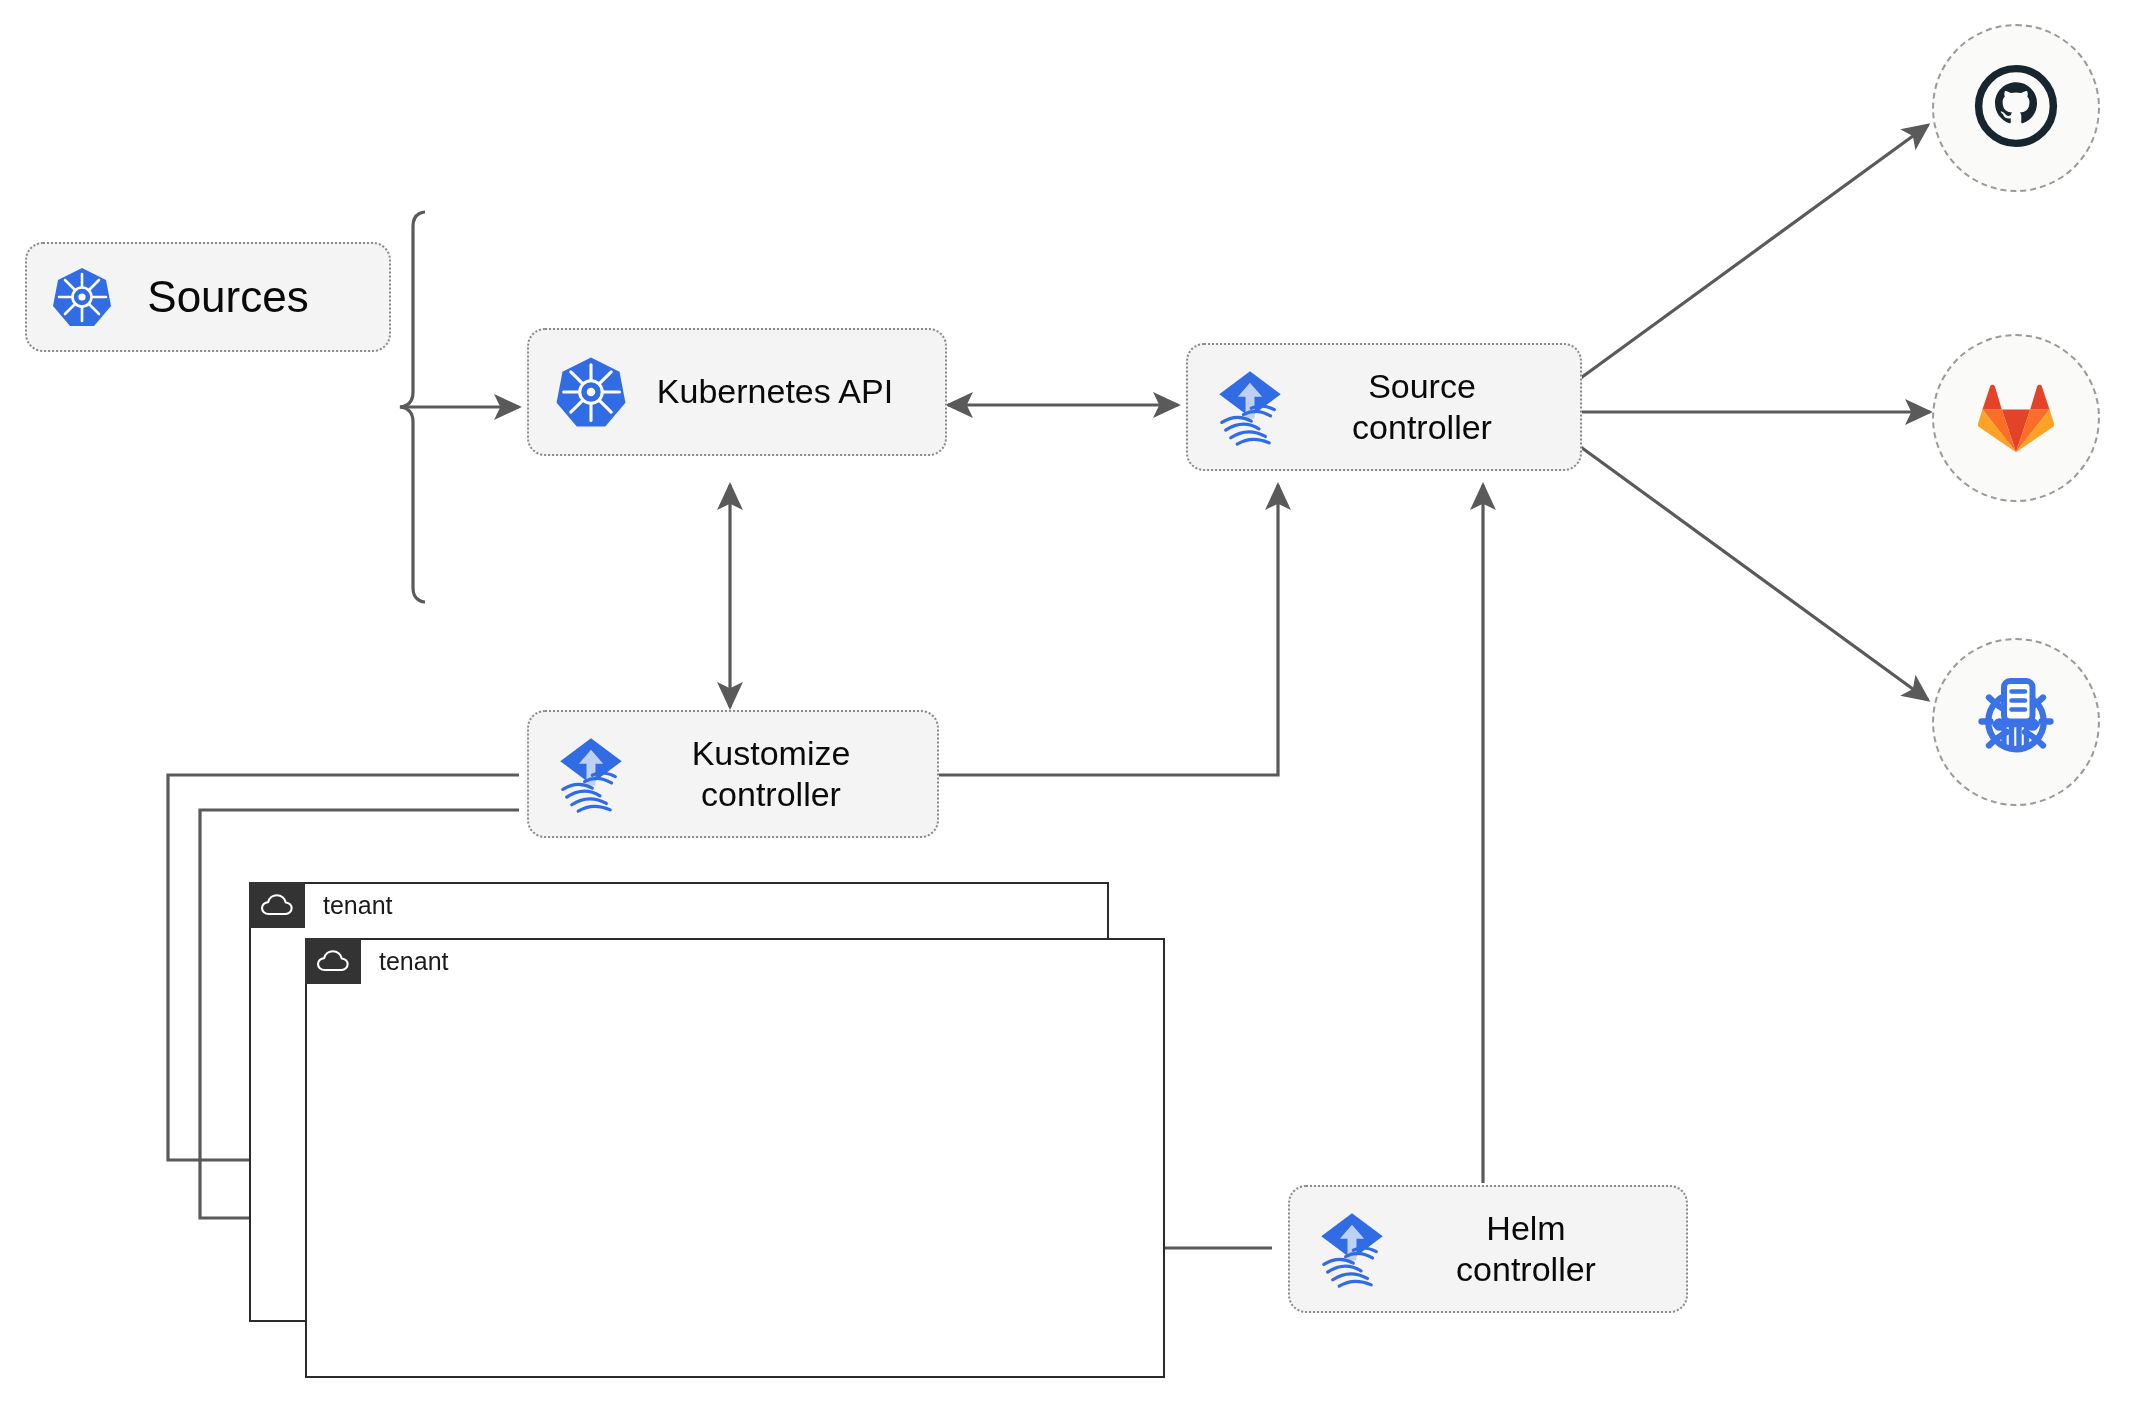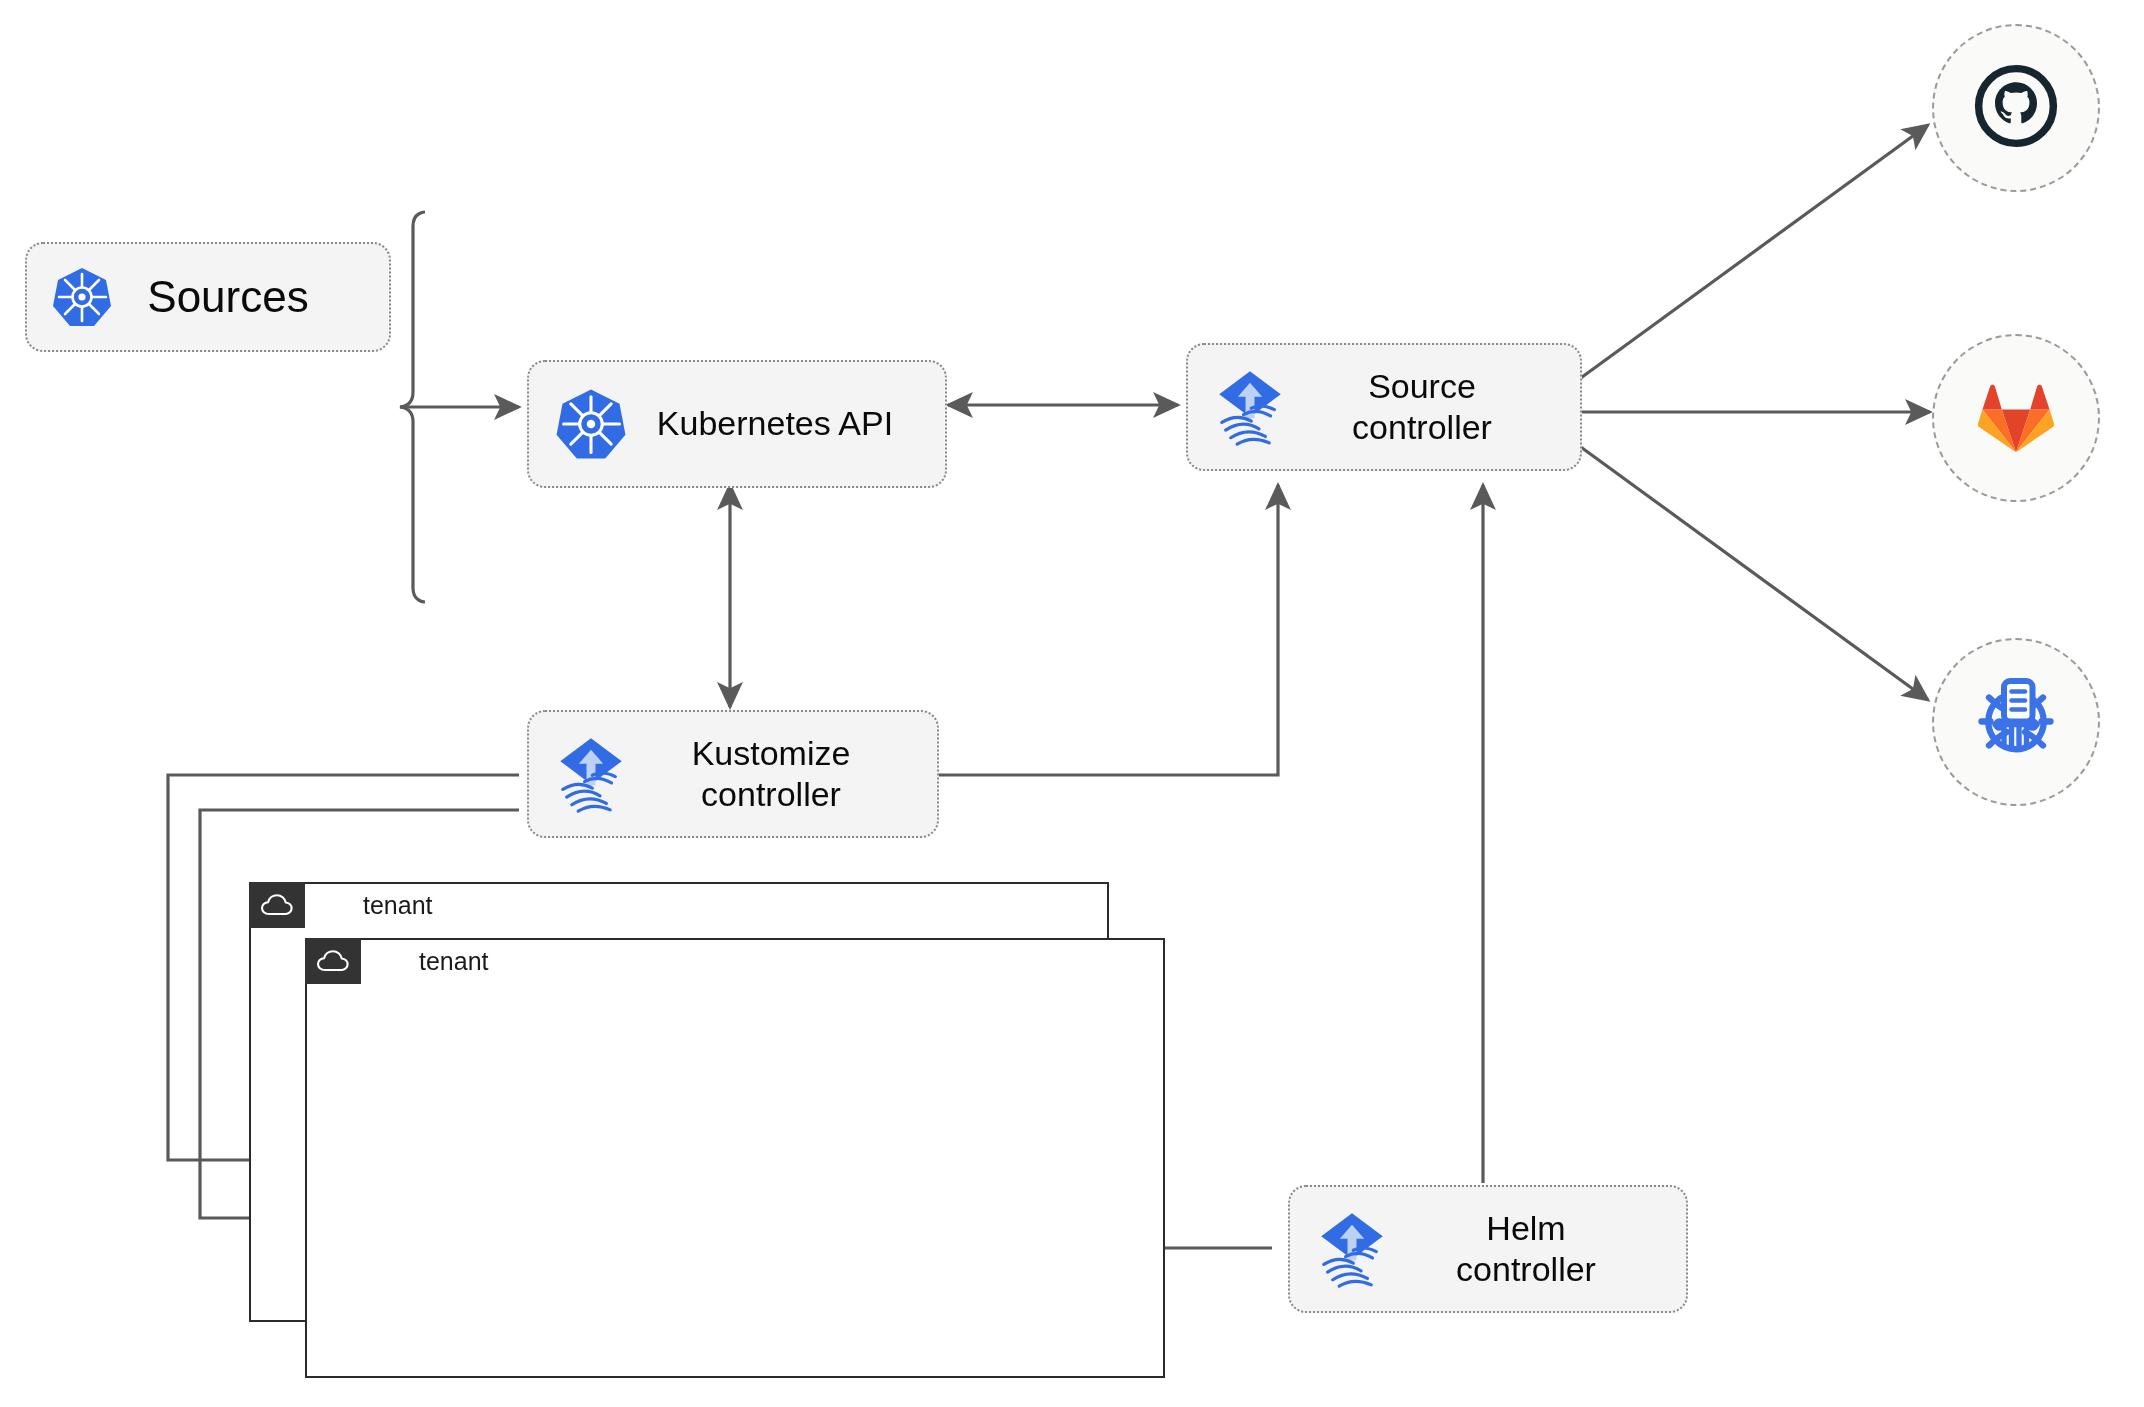--- a/index.html
+++ b/index.html
@@ -90,21 +90,20 @@
   }
   .tenant-box.front { z-index: 6; }
   .tenant-tab {
     position: absolute;
     left: -2px;
     top: -2px;
     height: 46px;
     display: flex;
     align-items: center;
     z-index: 2;
-    gap: 40px;
   }
   .tenant-badge {
     width: 56px;
     height: 46px;
     background: #333333;
     display: flex;
     align-items: center;
     justify-content: center;
     flex: 0 0 auto;
   }
@@ -179,21 +178,21 @@
           <line x1="49" y1="15" x2="39" y2="25"></line>
           <line x1="25" y1="39" x2="15" y2="49"></line>
         </g>
         <circle cx="32" cy="32" r="3.6" fill="#ffffff"></circle>
       </svg>
     </span>
     <span class="lbl">Sources</span>
   </div>
 
 
-  <div class="node ctl-node" style="left:527px; top:360px; width:420px;">
+  <div class="node ctl-node" style="left:527px; top:328px; width:420px;">
     <span class="ico">
       <svg width="76" height="76" viewBox="0 0 64 64">
         <path d="M32 3 L56 15 L61 41 L44 61 L20 61 L3 41 L8 15 Z" fill="#326CE5"></path>
         <g fill="none" stroke="#ffffff" stroke-width="2.6" stroke-linecap="round">
           <circle cx="32" cy="32" r="9.5"></circle>
           <line x1="32" y1="9" x2="32" y2="22"></line>
           <line x1="32" y1="42" x2="32" y2="56"></line>
           <line x1="9" y1="32" x2="22" y2="32"></line>
           <line x1="42" y1="32" x2="56" y2="32"></line>
           <line x1="15" y1="15" x2="25" y2="25"></line>

